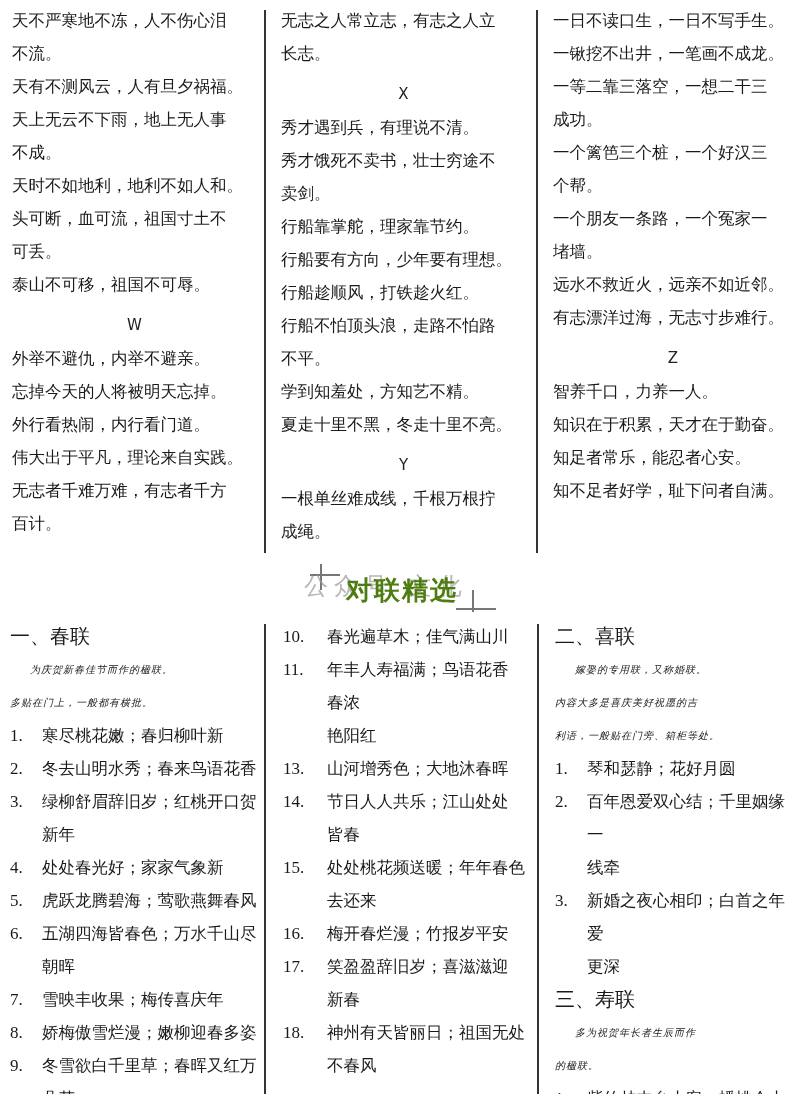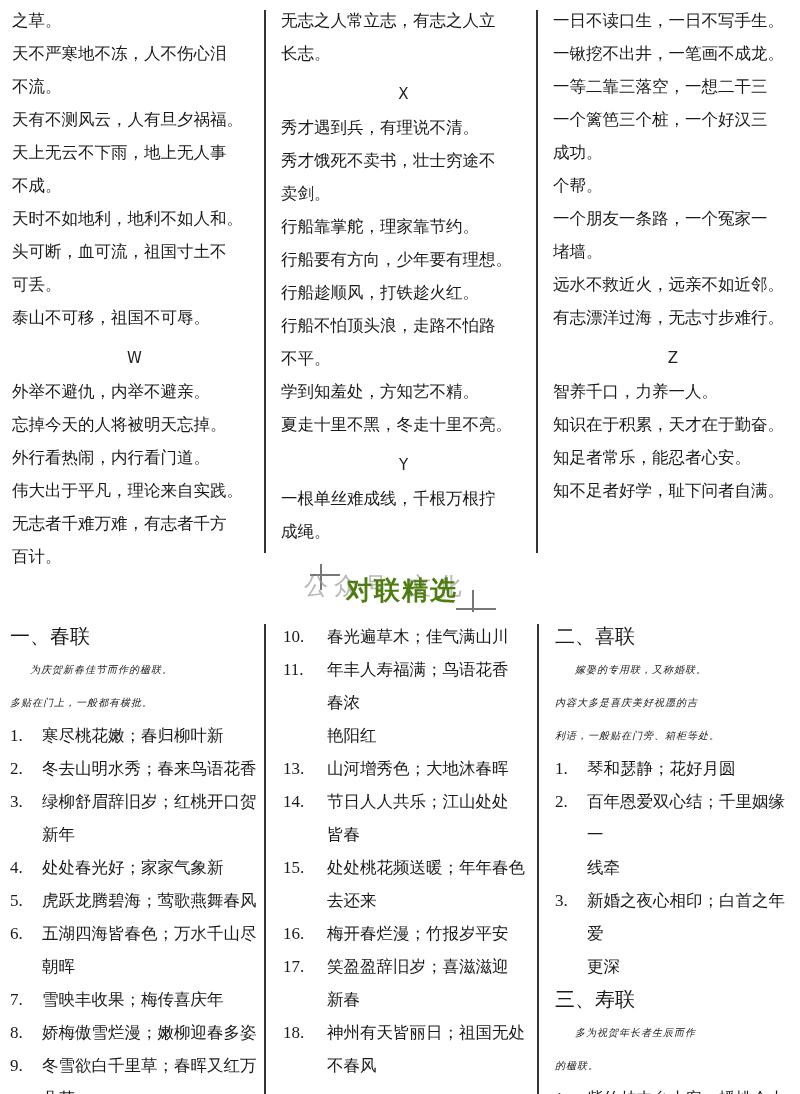--- a/index.html
+++ b/index.html
@@ -69,21 +69,20 @@
     .num { width: 32px; flex: none; font-family: "Liberation Serif", serif; font-size: 17px; }
     .num.wide { width: 44px; font-family: Liberation Serif, serif; }
     .item-text { flex: 1; }
     .cont { padding-left: 32px; }
     .cont.wide { padding-left: 44px; }
   </style>
 </head>
 <body>
 
 <div class="col" id="top-c1">
-  <div class="line">之草。</div>
   <div class="line">天不严寒地不冻，人不伤心泪</div>
   <div class="line">不流。</div>
   <div class="line">天有不测风云，人有旦夕祸福。</div>
   <div class="line">天上无云不下雨，地上无人事</div>
   <div class="line">不成。</div>
   <div class="line">天时不如地利，地利不如人和。</div>
   <div class="line">头可断，血可流，祖国寸土不</div>
   <div class="line">可丢。</div>
   <div class="line">泰山不可移，祖国不可辱。</div>
   <div class="gap"></div>
@@ -116,22 +115,22 @@
   <div class="letter">Y</div>
   <div class="line">一根单丝难成线，千根万根拧</div>
   <div class="line">成绳。</div>
 </div>
 <div class="divider" id="top-d2"></div>
 
 <div class="col" id="top-c3">
   <div class="line">一日不读口生，一日不写手生。</div>
   <div class="line">一锹挖不出井，一笔画不成龙。</div>
   <div class="line">一等二靠三落空，一想二干三</div>
+  <div class="line">成功。</div>
   <div class="line">一个篱笆三个桩，一个好汉三</div>
-  <div class="line">成功。</div>
   <div class="line">个帮。</div>
   <div class="line">一个朋友一条路，一个冤家一</div>
   <div class="line">堵墙。</div>
   <div class="line">远水不救近火，远亲不如近邻。</div>
   <div class="line">有志漂洋过海，无志寸步难行。</div>
   <div class="gap"></div>
   <div class="letter">Z</div>
   <div class="line">智养千口，力养一人。</div>
   <div class="line">知识在于积累，天才在于勤奋。</div>
   <div class="line">知足者常乐，能忍者心安。</div>

